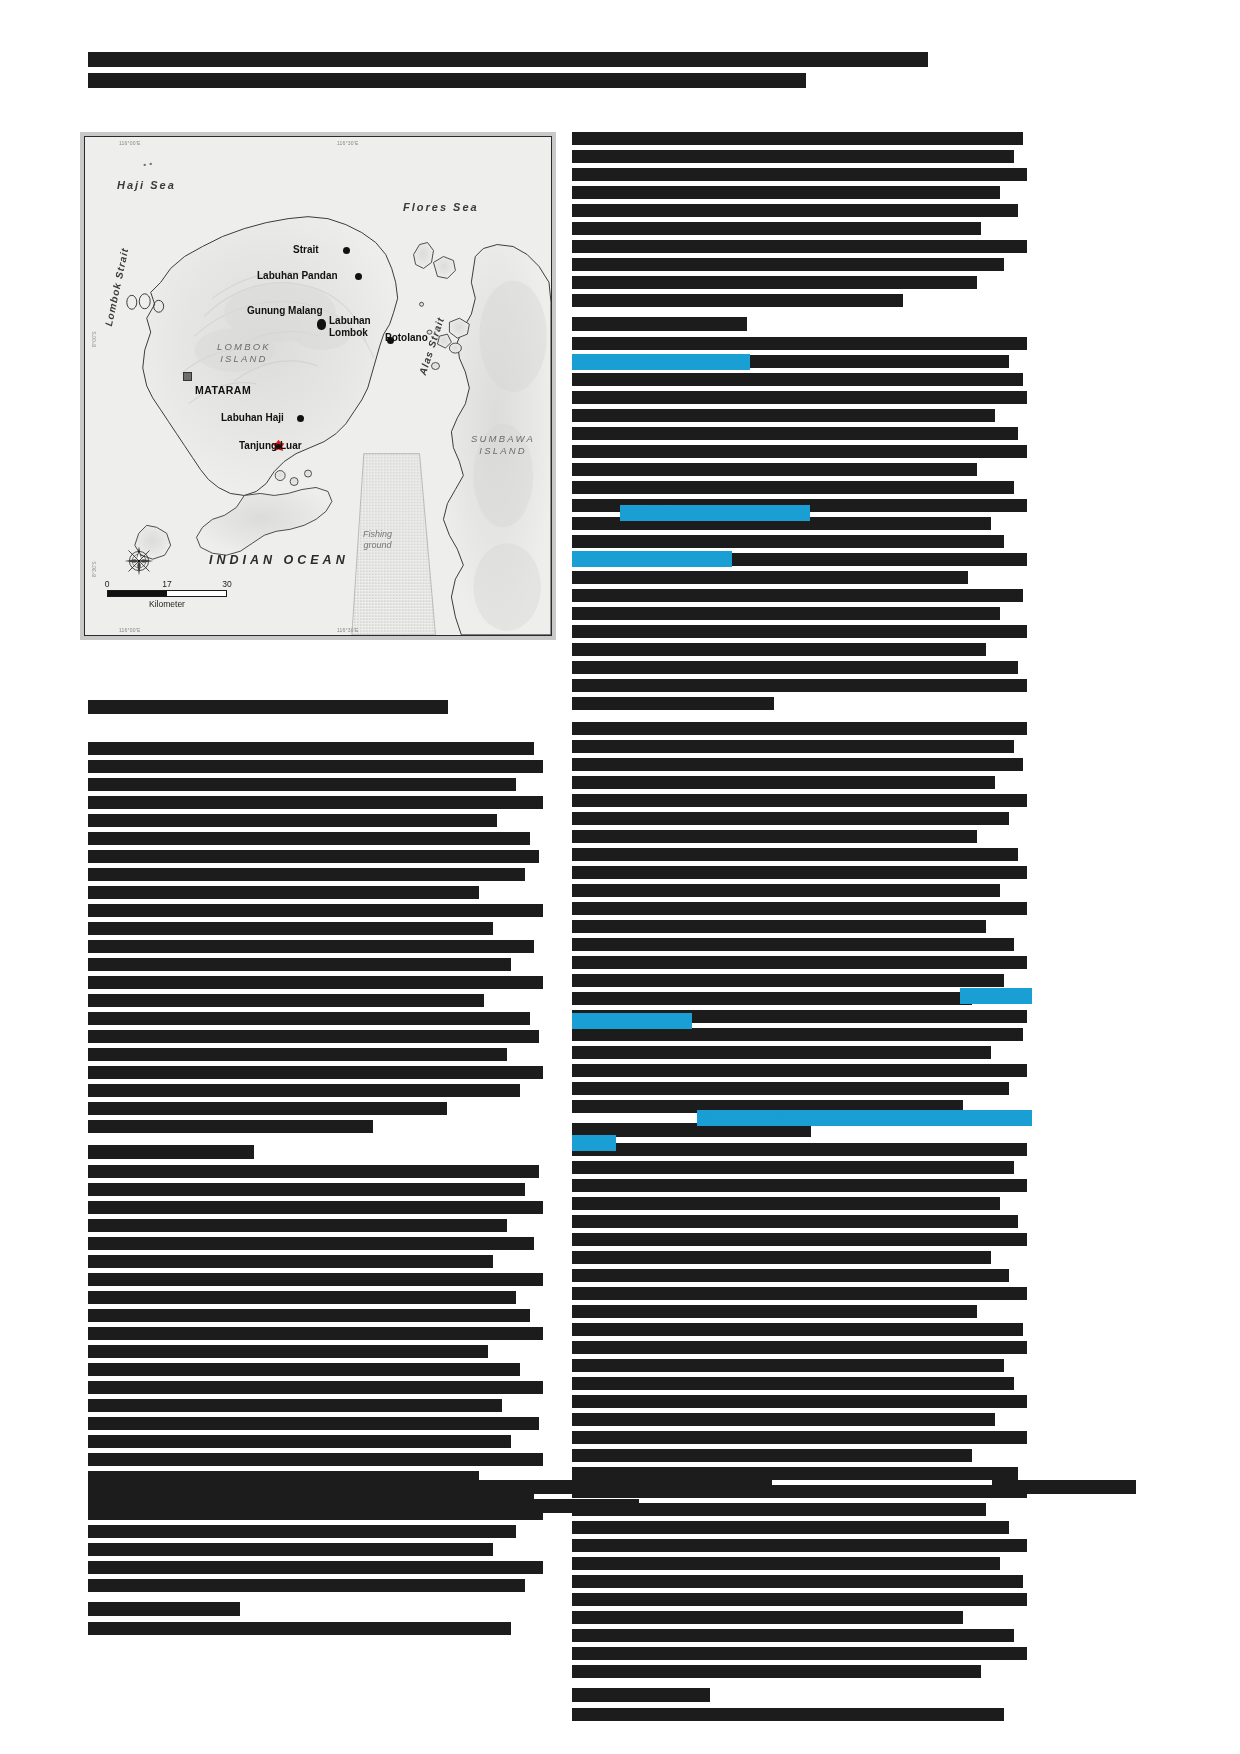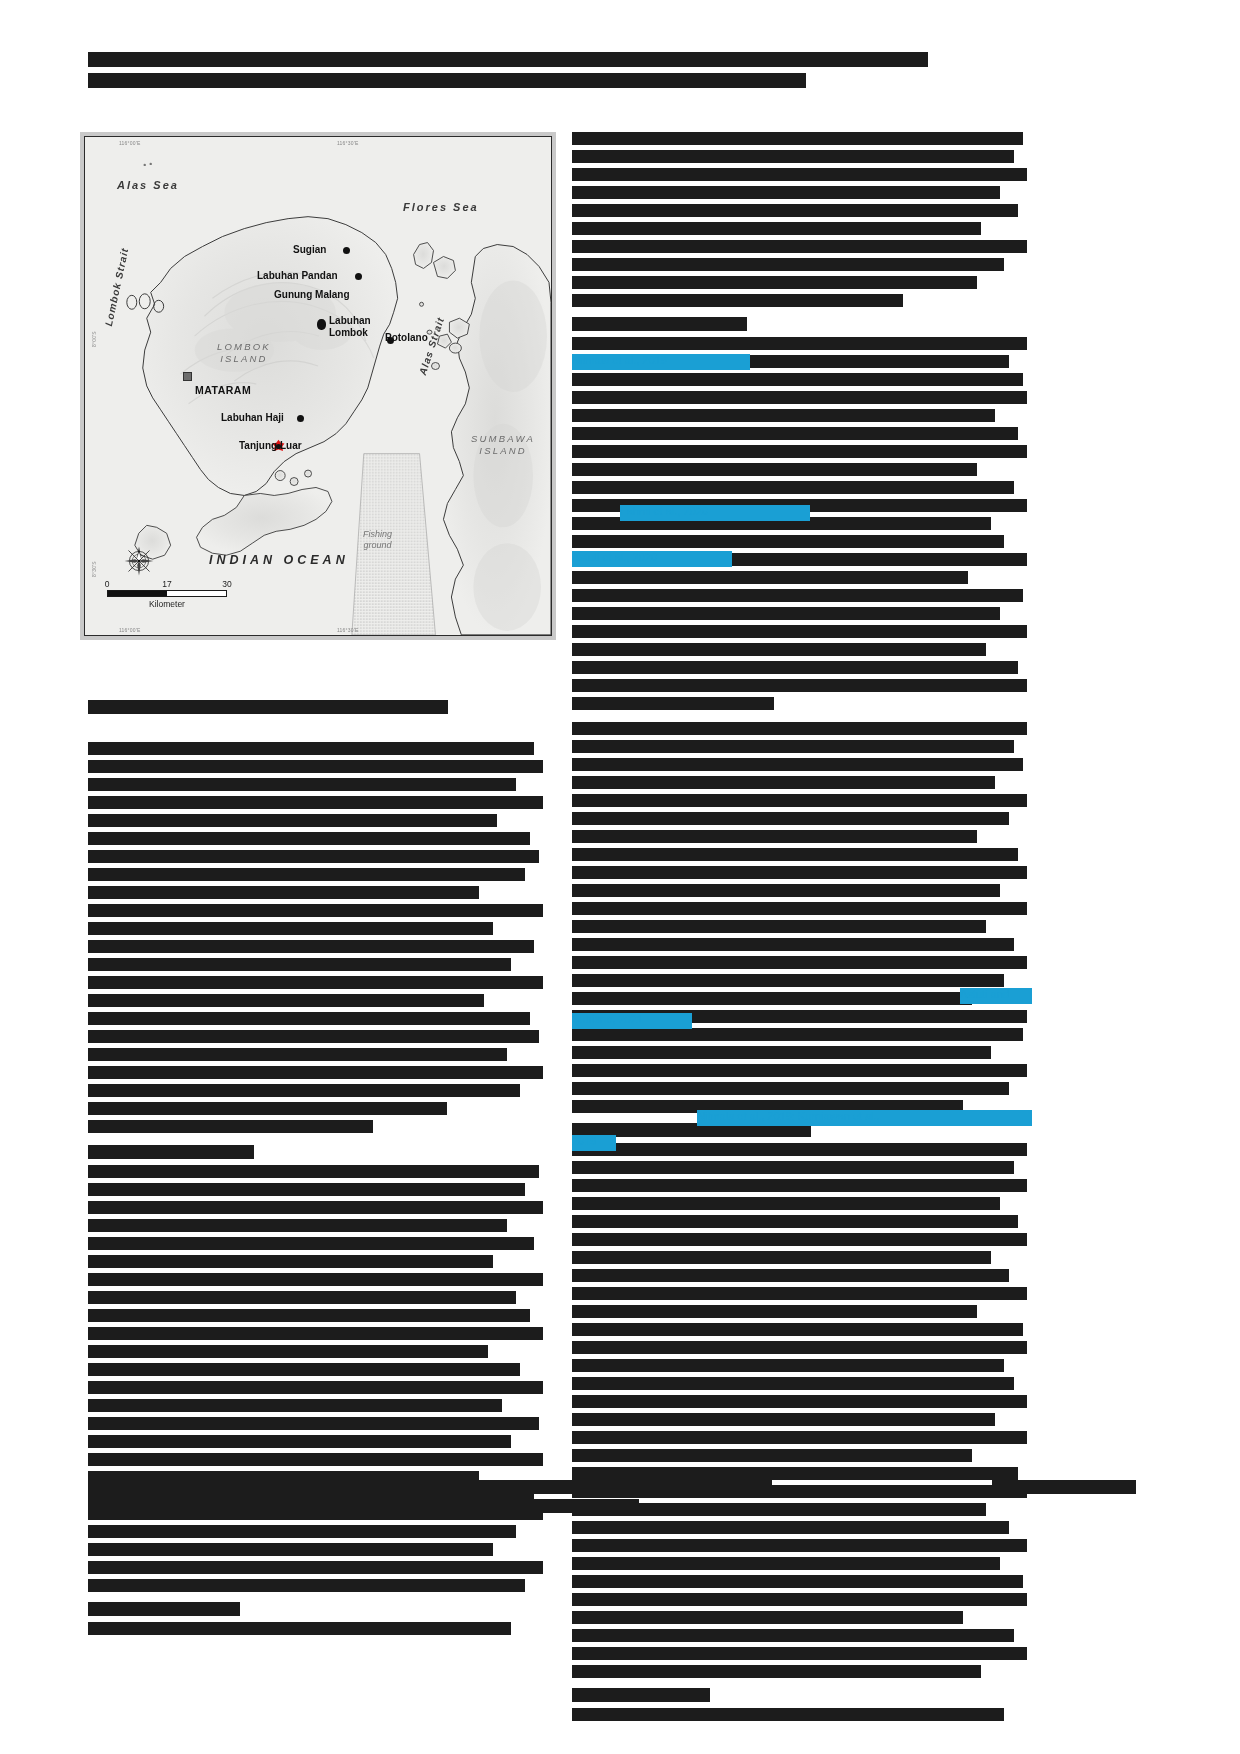--- a/index.html
+++ b/index.html
@@ -144,39 +144,39 @@
           <ellipse cx="346" cy="196" rx="2.5" ry="2"></ellipse>
           <ellipse cx="338" cy="168" rx="2" ry="2"></ellipse>
         </g>
 
         <path d="M280,318 L336,318 L352,500 L268,500 Z" fill="url(#stip)" stroke="#9a9a9a" stroke-width="0.6"></path>
 
         <circle cx="60" cy="28" r="1.2" fill="#777"></circle>
         <circle cx="66" cy="27" r="1.2" fill="#777"></circle>
       </svg>
 
-      <div class="maplbl sea" style="left:32px;top:42px;">Alas Sea</div>
+      <div class="maplbl sea" style="left:32px;top:42px;">Haji Sea</div>
       <div class="maplbl sea" style="left:318px;top:64px;">Flores Sea</div>
 
       <div class="maplbl strait" style="left:18px;top:188px;transform:rotate(-78deg);transform-origin:left top;">Lombok Strait</div>
       <div class="maplbl strait" style="left:332px;top:236px;transform:rotate(-72deg);transform-origin:left top;">Alas Strait</div>
 
       <div class="maplbl island" style="left:132px;top:204px;">LOMBOK<br>ISLAND</div>
       <div class="maplbl island" style="left:386px;top:296px;">SUMBAWA<br>ISLAND</div>
 
       <div class="sq" style="left:98px;top:235px;"></div>
       <div class="maplbl capital" style="left:110px;top:247px;">MATARAM</div>
 
       <div class="dot" style="left:258px;top:110px;"></div>
-      <div class="maplbl place" style="left:208px;top:107px;">Sugian</div>
+      <div class="maplbl place" style="left:208px;top:107px;">Strait</div>
 
       <div class="dot" style="left:270px;top:136px;"></div>
       <div class="maplbl place" style="left:172px;top:133px;">Labuhan Pandan</div>
 
-      <div class="maplbl place" style="left:162px;top:152px;margin-left:27px;">Gunung Malang</div>
+      <div class="maplbl place" style="left:162px;top:168px;">Gunung Malang</div>
 
       <div class="dot" style="left:232px;top:182px;width:9px;height:11px;border-radius:45%;"></div>
       <div class="maplbl place" style="left:244px;top:178px;line-height:12px;">Labuhan<br>Lombok</div>
 
       <div class="dot" style="left:302px;top:200px;"></div>
       <div class="maplbl place" style="left:300px;top:195px;">Potolano</div>
 
       <div class="dot" style="left:212px;top:278px;"></div>
       <div class="maplbl place" style="left:136px;top:275px;">Labuhan Haji</div>
 

